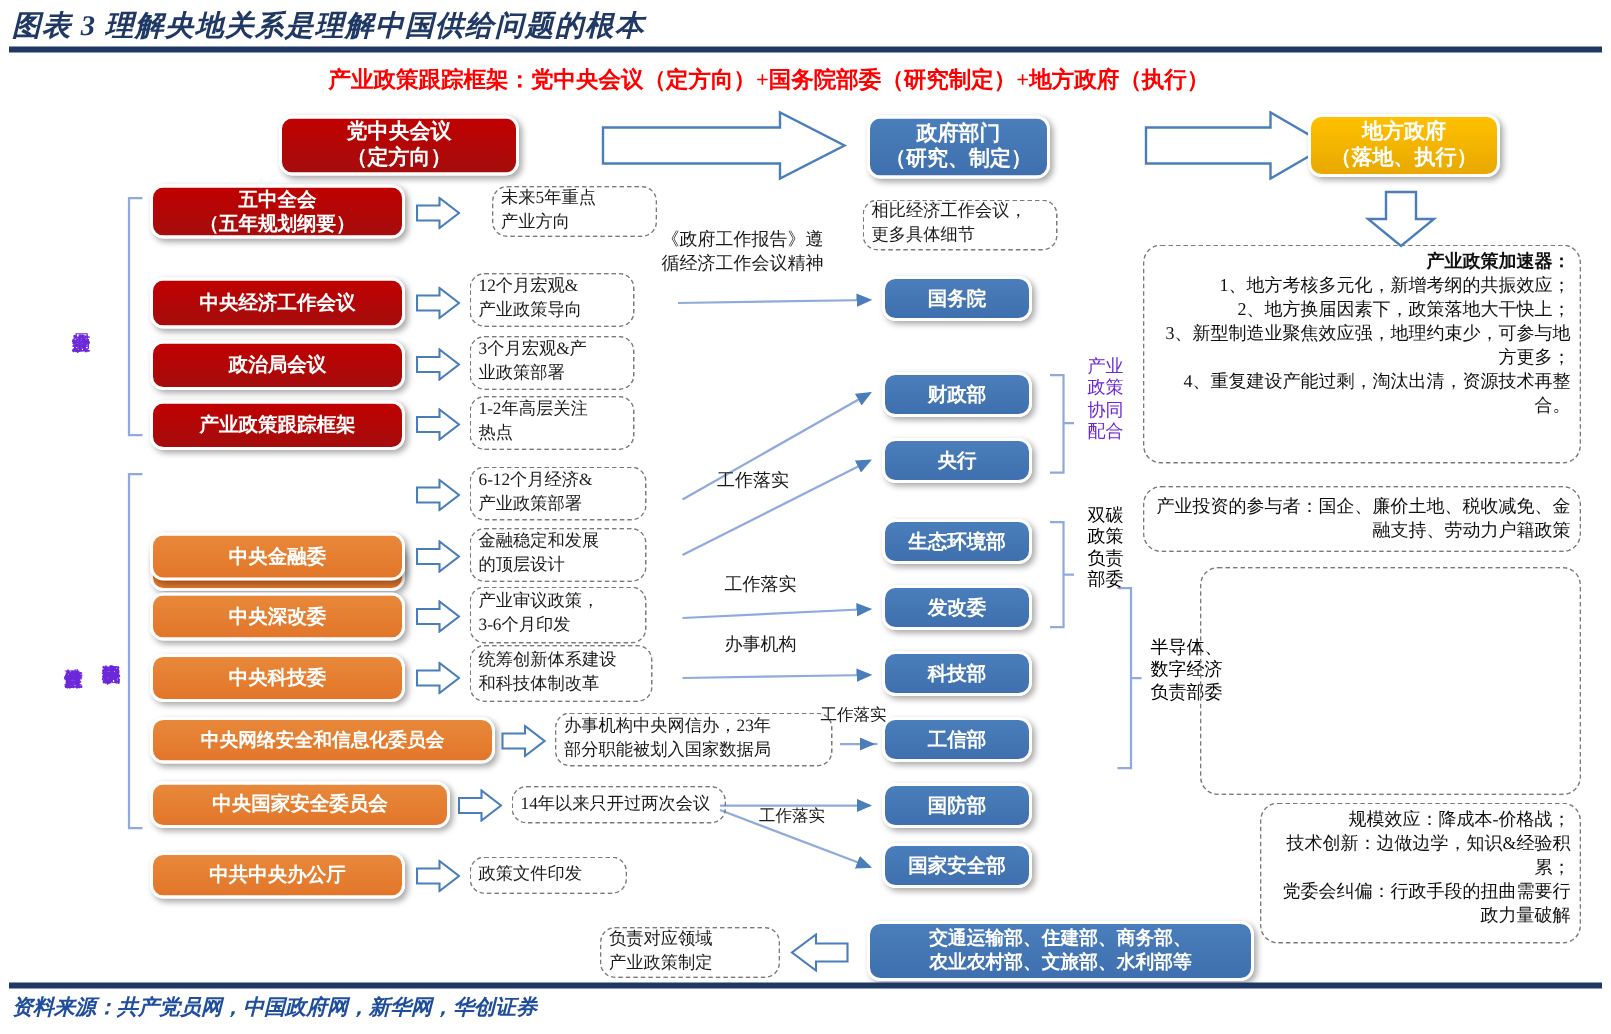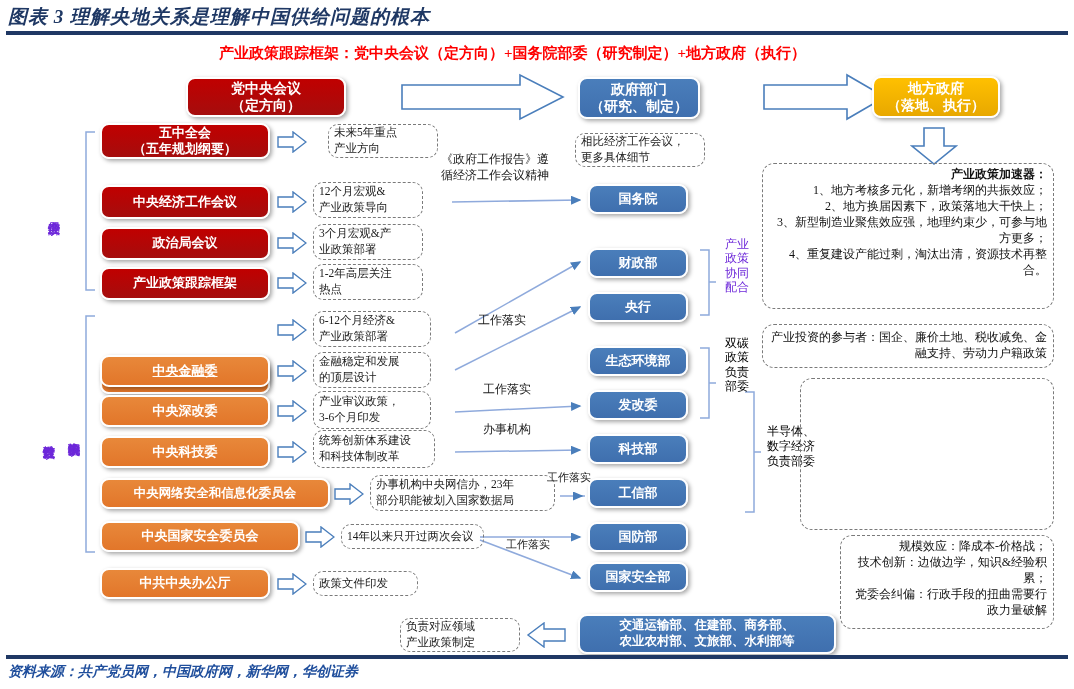--- a/index.html
+++ b/index.html
@@ -214,21 +214,21 @@
 
 <div class="abs box orange" style="left:100px;top:314px;width:170px;height:32px;margin-top:48px;">中央财经委</div>
 <div class="abs arrowR" style="left:277px;top:319px;">
   <svg viewBox="0 0 30 22" width="30" height="22">
       <path d="M1,6 L16,6 L16,1 L29,11 L16,21 L16,16 L1,16 Z" fill="#ffffff" stroke="#4a7ebb" stroke-width="1.4"></path>
     </svg>
 </div>
 <div class="abs dash left" style="left:313px;top:311px;width:118px;height:36px;white-space:pre-line;">6-12个月经济&amp;
 产业政策部署</div>
 
-<div class="abs box orange" style="left:100px;top:355px;width:170px;height:32px;text-decoration:underline;">中央金融委</div>
+<div class="abs box orange" style="left:100px;top:355px;width:170px;height:32px;">中央金融委</div>
 <div class="abs arrowR" style="left:277px;top:360px;">
   <svg viewBox="0 0 30 22" width="30" height="22">
       <path d="M1,6 L16,6 L16,1 L29,11 L16,21 L16,16 L1,16 Z" fill="#ffffff" stroke="#4a7ebb" stroke-width="1.4"></path>
     </svg>
 </div>
 <div class="abs dash left" style="left:313px;top:352px;width:118px;height:36px;white-space:pre-line;">金融稳定和发展
 的顶层设计</div>
 
 <div class="abs box orange" style="left:100px;top:395px;width:170px;height:32px;">中央深改委</div>
 <div class="abs arrowR" style="left:277px;top:400px;">

